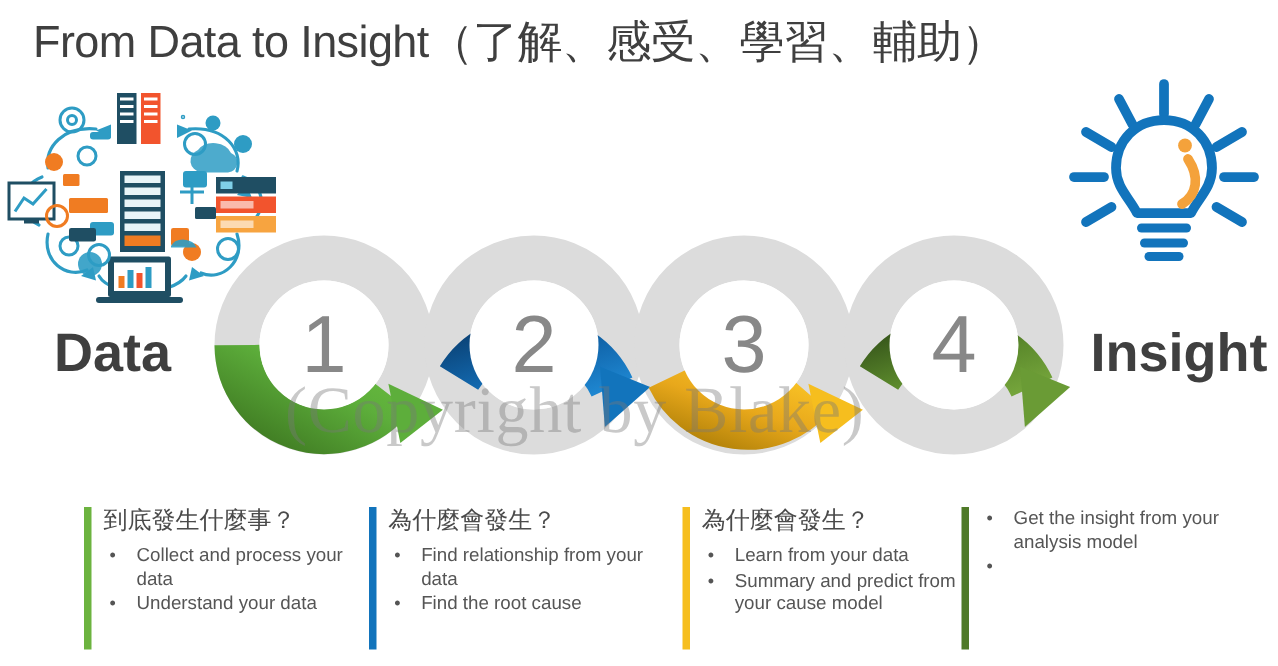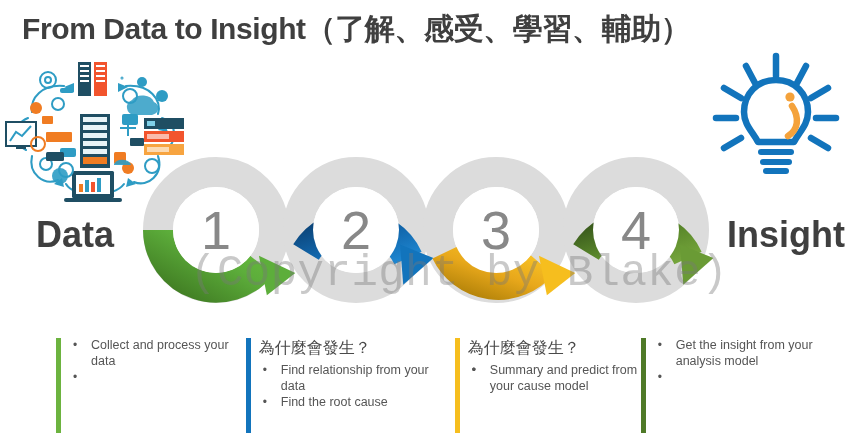--- a/index.html
+++ b/index.html
@@ -10,21 +10,21 @@
     overflow: hidden;
   }
   #page { position: relative; width: 852px; height: 444px; background: #fff; }
 
   
   .title {
     position: absolute;
     left: 22px; top: 6px;
     width: 820px; height: 46px;
     font-size: 30px;
-    font-weight: bold;
+    font-weight: normal;
     color: #3f3f3f;
     letter-spacing: -0.4px;
     white-space: nowrap;
     line-height: 46px;
   }
 
   
   .side-label {
     position: absolute;
     font-size: 36px;
@@ -41,21 +41,21 @@
 
   
   .process { position: absolute; left: 128px; top: 140px; width: 600px; height: 180px; }
 
   
   .watermark {
     position: absolute;
     left: 190px; top: 248px;
     font-size: 44px;
     color: rgba(120,120,120,0.40);
-    font-family: Liberation Mono, monospace;
+    font-family: Liberation Serif, serif;
     white-space: nowrap;
     pointer-events: none;
     letter-spacing: 0.5px;
   }
 
   
   .columns {
     position: absolute;
     left: 56px; top: 338px;
     width: 788px; height: 100px;
@@ -309,40 +309,41 @@
       <div style="position:absolute;left:478px;top:58px;width:60px;text-align:center;font-size:54px;color:#888;line-height:64px;">4</div>
     </div>
   </div>
 
   <div class="watermark">(Copyright by Blake)</div>
 
   <div class="columns">
 
     <div class="col">
       <div class="bar" style="background:#6CB33F"></div>
+      <div class="col-head">到底發生什麼事？</div>
       <ul>
         <li><span class="dot">•</span><span>Collect and process your data</span></li>
-        <li><span class="dot">•</span></li>
+        <li><span class="dot">•</span><span>Understand your data</span></li>
       </ul>
     </div>
 
     <div class="col">
       <div class="bar" style="background:#1274BC"></div>
       <div class="col-head">為什麼會發生？</div>
       <ul>
         <li><span class="dot">•</span><span>Find relationship from your data</span></li>
         <li><span class="dot">•</span><span>Find the root cause</span></li>
       </ul>
     </div>
 
     <div class="col">
       <div class="bar" style="background:#F6BE1E"></div>
       <div class="col-head">為什麼會發生？</div>
       <ul>
-        <li><span class="dot">•</span></li>
+        <li><span class="dot">•</span><span>Learn from your data</span></li>
         <li><span class="dot">•</span><span>Summary and predict from your cause model</span></li>
       </ul>
     </div>
 
     <div class="col">
       <div class="bar" style="background:#4F7A28"></div>
       <ul>
         <li><span class="dot">•</span><span>Get the insight from your analysis model</span></li>
         <li><span class="dot">•</span></li>
       </ul>

